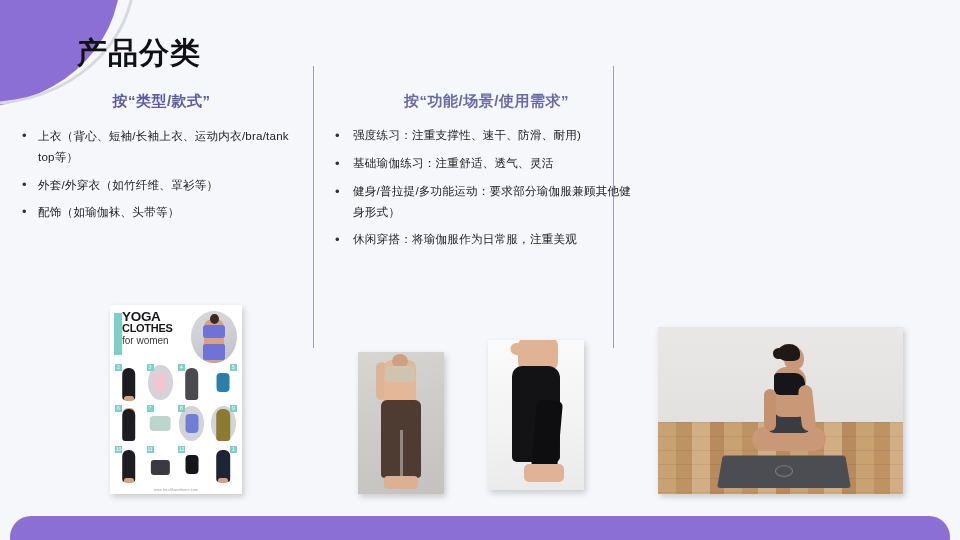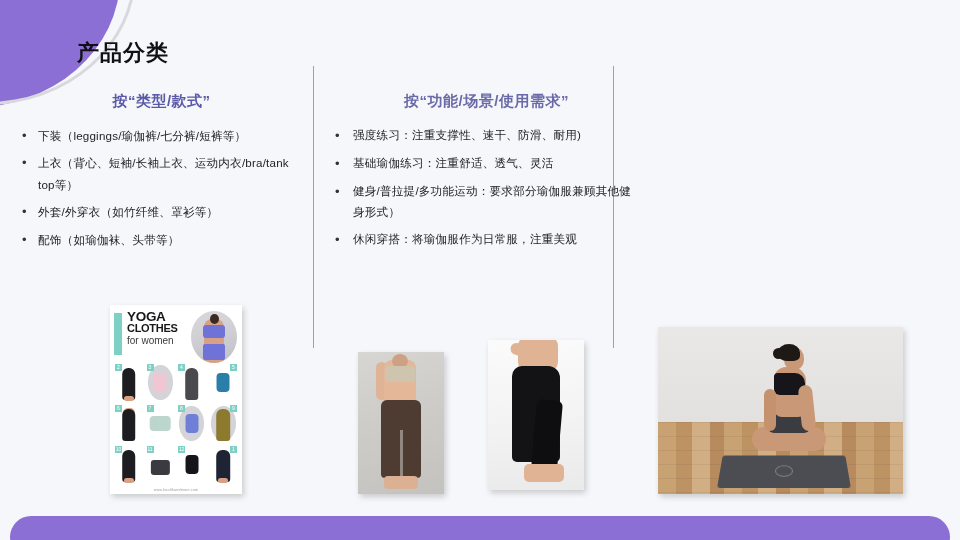--- a/index.html
+++ b/index.html
@@ -45,21 +45,21 @@
   .title-wrap {
     position: absolute; left: 58px; top: 33px;
     display: flex; align-items: center; gap: 12px;
   }
   .title-bar {
     width: 7px; height: 39px;
     background: #8b6fd4;
     border-radius: 1px;
   }
   .title-text {
-    font-size: 22px;
+    font-size: 30px;
     font-weight: bold;
     color: #111014;
     letter-spacing: 1px;
     line-height: 1;
   }
 
   
   .columns {
     position: absolute; left: 0; top: 92px;
     width: 960px; height: 390px;
@@ -121,21 +121,21 @@
     overflow: hidden;
   }
 
   
   .fig-collage {
     left: 110px; top: 305px;
     width: 132px; height: 189px;
     padding: 5px 4px 8px 4px;
   }
   .collage-head {
-    display: flex; align-items: flex-start; gap: 5px;
+    display: flex; align-items: flex-start; 
     height: 52px;
   }
   .collage-accent {
     width: 8px; height: 42px; background: #7fd0c4; margin-top: 3px;
   }
   .collage-title {
     flex: 1;
   }
   .ct-1 { font-size: 13.5px; font-weight: bold; color: #17171a; line-height: 0.98; letter-spacing: -0.3px; }
   .ct-2 { font-size: 11px; font-weight: bold; color: #17171a; line-height: 0.98; letter-spacing: -0.3px; }
@@ -403,21 +403,20 @@
   </div>
 
   <div class="divider divider-1"></div>
   <div class="divider divider-2"></div>
 
   <div class="columns">
 
     <div class="col col-1">
       <div class="col-head head-1">按“类型/款式”</div>
       <ul class="bullets">
-        <li>下装（leggings/瑜伽裤/七分裤/短裤等）</li>
         <li>上衣（背心、短袖/长袖上衣、运动内衣/bra/tank top等）</li>
         <li>外套/外穿衣（如竹纤维、罩衫等）</li>
         <li>配饰（如瑜伽袜、头带等）</li>
       </ul>
     </div>
 
 
     <div class="col col-3">
       <div class="col-head head-3">按“功能/场景/使用需求”</div>
       <ul class="bullets">

